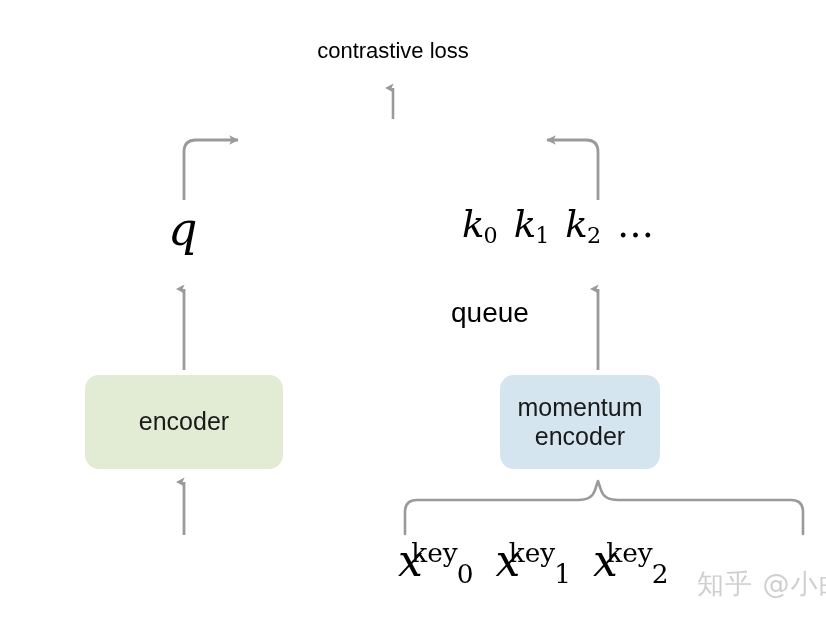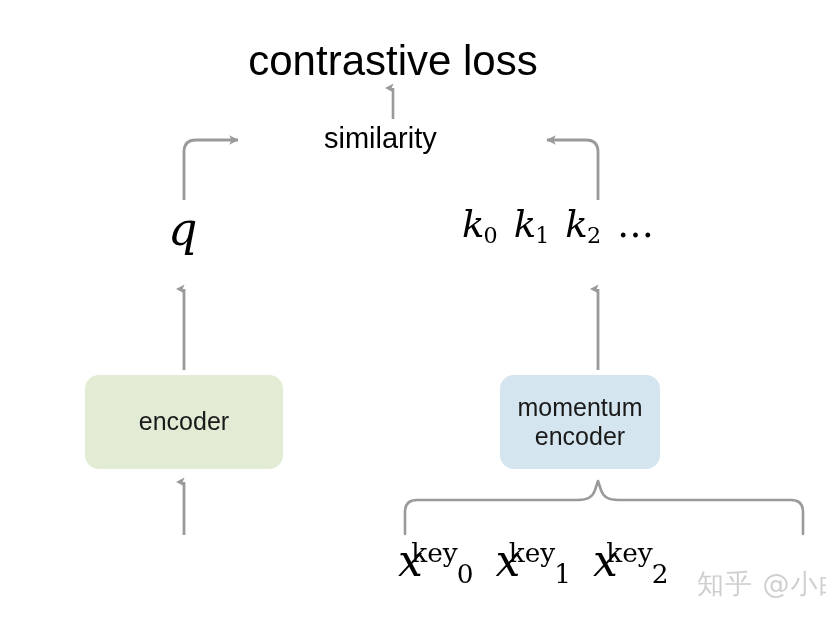--- a/index.html
+++ b/index.html
@@ -21,21 +21,21 @@
     position: absolute;
     color: #000000;
     font-family: "Liberation Sans", sans-serif;
     white-space: nowrap;
     line-height: 1;
   }
   #contrastive-loss {
     left: 0; top: 40px;
     width: 786px;
     text-align: center;
-    font-size: 42px;
+    font-size: 22px;
   }
   #similarity-label {
     left: 324px; top: 124px;
     font-size: 29px;
   }
   #queue-label {
     left: 451px; top: 299px;
     font-size: 28px;
   }
 
@@ -159,22 +159,22 @@
              L405 512 Q405 500 417 500
              L578 500 Q592 500 595 490
              L598 481
              L601 490 Q604 500 618 500
              L791 500 Q803 500 803 512
              L803 534" fill="none" stroke="#9a9a9a" stroke-width="2.6" stroke-linecap="round" stroke-linejoin="round"></path>
   </svg>
 
   <div class="label" id="contrastive-loss">contrastive loss</div>
 
-  <div class="label" id="similarity-label">similarity</div>
 
+  <div class="label" id="queue-label">queue</div>
 
   <div class="math" id="q-symbol">
     <span class="var">q</span>
   </div>
 
   <div class="math" id="k-row">
     <span class="kterm"><span class="var">k</span><sub>0</sub></span><span class="kterm"><span class="var">k</span><sub>1</sub></span><span class="kterm"><span class="var">k</span><sub>2</sub></span><span class="dots">…</span>
   </div>
 
 

